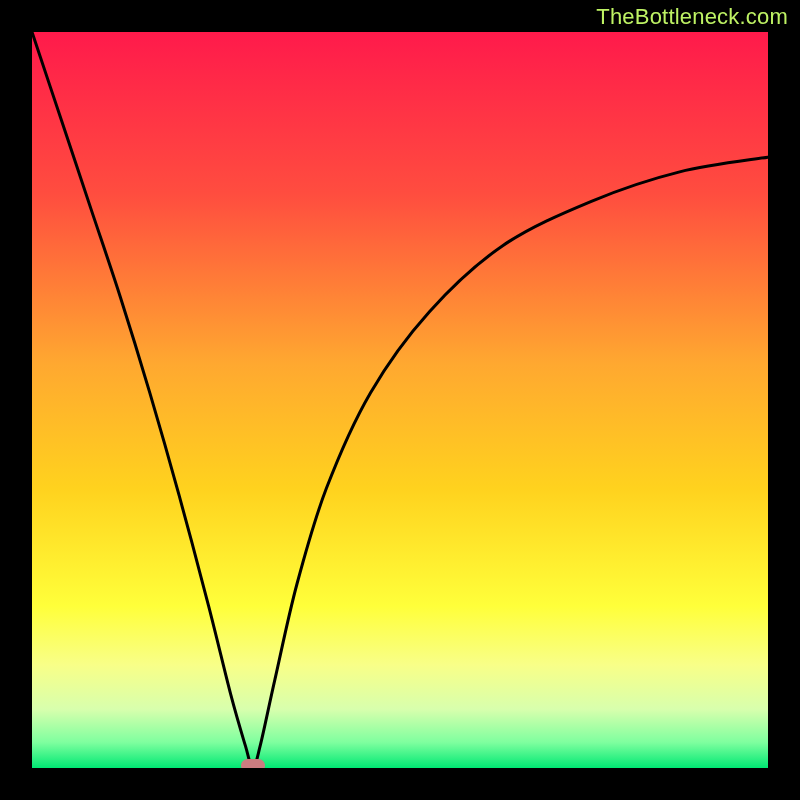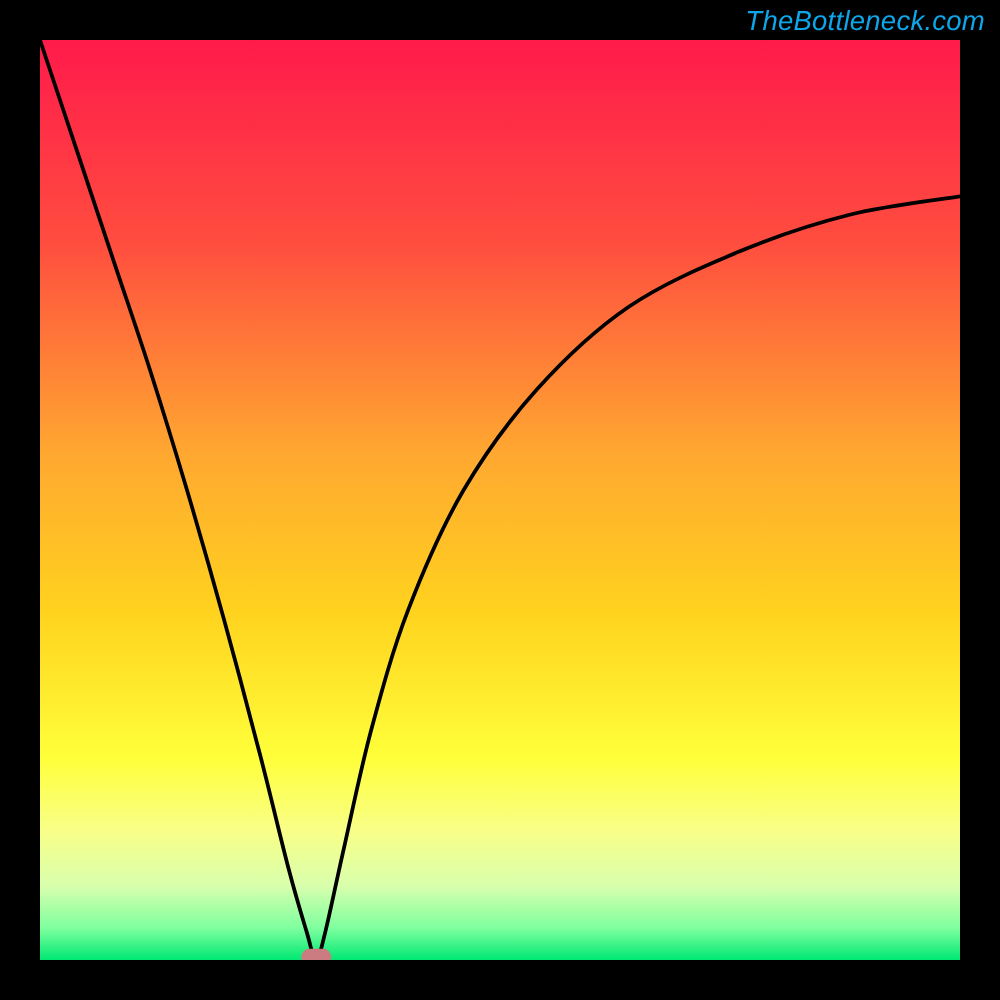--- a/index.html
+++ b/index.html
@@ -38,25 +38,24 @@
     position: absolute;
     top: 0;
     left: 0;
     width: 100%;
     height: 100%;
   }
   .attrib {
     position: absolute;
     top: 4px;
     right: 12px;
-    color: #0ea5e9;
+    color: #bef264;
     font-size: 22px;
     font-weight: 400;
     letter-spacing: 0.2px;
-    font-style: italic;
   }
   .marker {
     position: absolute;
     width: 24px;
     height: 13px;
     border-radius: 7px;
     background: #cb7c80;
   }
 </style>
 </head>

